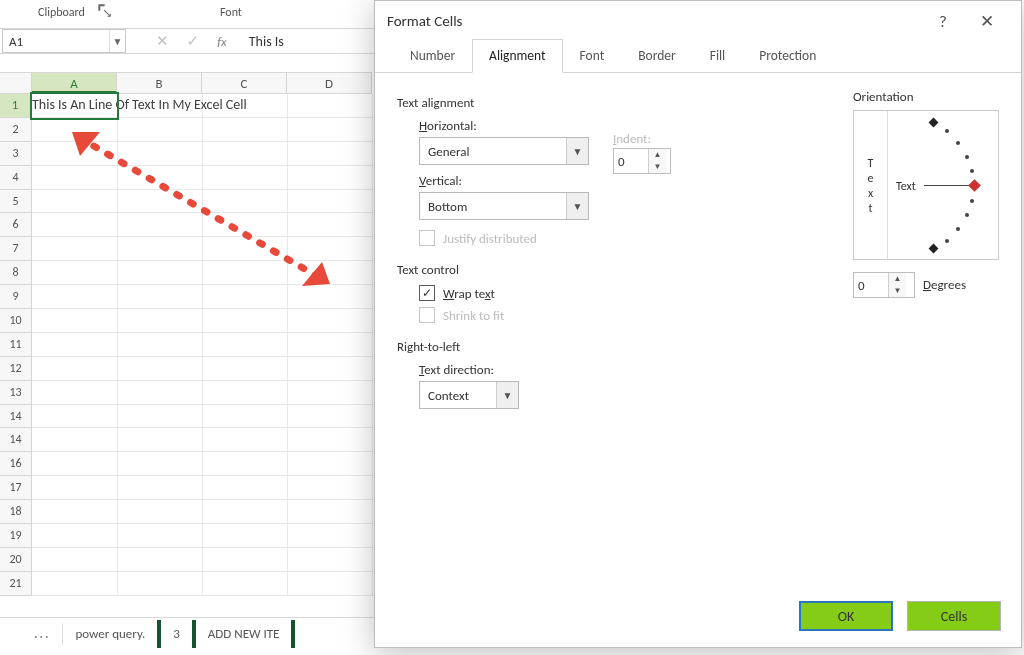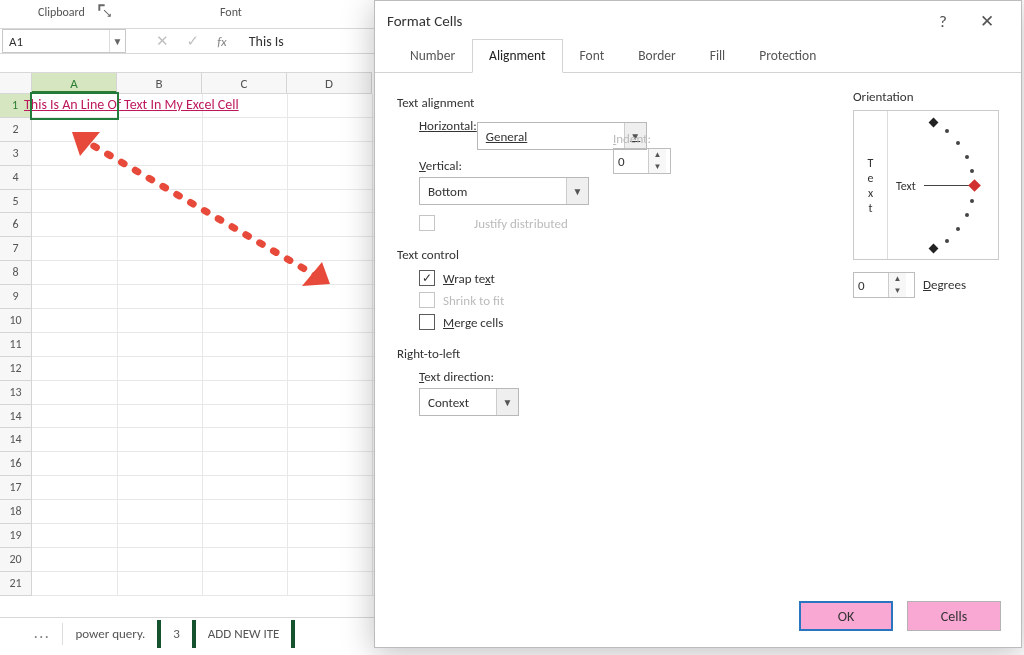--- a/index.html
+++ b/index.html
@@ -32,21 +32,21 @@
   .row { display:flex; height:23.9px; }
   .rowh { width:32px; text-align:center; font-size:12px; color:#555; background:#f7f7f7; border-right:1px solid #d5d5d5; border-bottom:1px solid #d5d5d5; line-height:23px; }
   .rowh.active { background:#d6e6c0; border-right:2px solid #2c7d32; color:#2c7d32; }
   .cellblock { flex:1; position:relative; border-bottom:1px solid #e8e8e8; }
   .cellblock:after { content:""; position:absolute; top:0; bottom:0; left:85px; width:1px; background:#e8e8e8; }
   .cellblock span.l2 { position:absolute; top:0; bottom:0; left:170px; width:1px; background:#e8e8e8; }
   .cellblock span.l3 { position:absolute; top:0; bottom:0; left:255px; width:1px; background:#e8e8e8; }
   .cellblock span.l4 { position:absolute; top:0; bottom:0; left:340px; width:1px; background:#e8e8e8; }
 
   .a1-cell { position:absolute; left:32px; top:94px; width:85px; height:24px; outline:2px solid #237b3b; z-index:4; }
-  .a1-text { position:absolute; left:24px; top:96px; font-size:14px; color:#be185d; white-space:nowrap; z-index:3;text-decoration:underline; }
+  .a1-text { position:absolute; left:32px; top:96px; font-size:14px; color:#404040; white-space:nowrap; z-index:3; }
 
   
   .arrow-svg { position:absolute; left:70px; top:128px; z-index:5; pointer-events:none; }
 
   
   .sheettabs { position:absolute; left:0; bottom:6px; height:32px; width:374px; display:flex; align-items:center; border-top:1px solid #d8d8d8; font-size:13px; color:#555; }
   .nav-dots { padding:0 12px 0 34px; color:#888; font-weight:bold; letter-spacing:2px; }
   .tab { padding:0 12px; height:28px; display:flex; align-items:center; border-right:4px solid #14532d; }
   .sep { width:1px; height:22px; background:#ddd; }
 
@@ -87,21 +87,21 @@
   .arc-area { flex:1; position:relative; }
   .arc-label { position:absolute; left:8px; top:68px; font-size:12px; color:#333; }
   .tick-line { position:absolute; left:36px; top:74px; width:46px; height:1px; background:#444; }
   .red-handle { position:absolute; left:82px; top:70px; width:9px; height:9px; background:#d03030; transform:rotate(45deg); }
   .dia { position:absolute; width:7px; height:7px; background:#222; transform:rotate(45deg); }
   .dot { position:absolute; width:4px; height:4px; background:#444; border-radius:50%; }
   .deg-row { display:flex; align-items:center; margin-top:10px; gap:8px; }
 
   
   .dlg-buttons { position:absolute; right:20px; bottom:16px; display:flex; gap:14px; }
-  .btn { width:94px; height:30px; border:1px solid #b3b3b3; background:#f9a8d4; font-size:14px; color:#333; display:flex; align-items:center; justify-content:center; cursor:default; }
+  .btn { width:94px; height:30px; border:1px solid #b3b3b3; background:#84cc16; font-size:14px; color:#333; display:flex; align-items:center; justify-content:center; cursor:default; }
   .btn.primary { border:2px solid #2a75c0; }
 </style>
 </head>
 <body>
 <div class="container">
 
 <span class="ribbon-frag clip-label">Clipboard</span>
 <svg class="dlgicon" viewBox="0 0 16 16">
       <path d="M1 1h6v1H2v5H1zM7 7l7 7M11 14h3v-3" stroke="#666" fill="none" stroke-width="1.2"></path>
     </svg>
@@ -327,21 +327,21 @@
     <div class="dtab active">Alignment</div>
     <div class="dtab">Font</div>
     <div class="dtab">Border</div>
     <div class="dtab">Fill</div>
     <div class="dtab">Protection</div>
   </div>
 
   <div class="dbody">
     <div class="heading">Text alignment</div>
 
-    <div class="field-row" style="flex-direction:row; align-items:flex-start;text-decoration:underline;">
+    <div class="field-row" style="flex-direction:column; align-items:flex-start;">
       <div><span class="u">H</span>orizontal:</div>
       <div class="select" style="margin-top:4px;">
         <div class="select-text">General</div>
         <div class="select-caret">▼</div>
       </div>
     </div>
 
     <div class="indent-block">
       <div><span class="u" style="color:#bbb;">I</span><span style="color:#bbb;">ndent:</span></div>
       <div class="spinner">
@@ -354,37 +354,33 @@
     </div>
 
     <div class="field-row" style="flex-direction:column; align-items:flex-start; margin-top:8px;">
       <div><span class="u">V</span>ertical:</div>
       <div class="select" style="margin-top:4px;">
         <div class="select-text">Bottom</div>
         <div class="select-caret">▼</div>
       </div>
     </div>
 
-    <div class="chk-row" style="margin-top:10px;gap:31px;">
+    <div class="chk-row" style="margin-top:10px;">
       <div class="chk disabled"></div>
       <span class="disabled-text">Justify distributed</span>
     </div>
 
     <div class="heading" style="margin-top:16px;">Text control</div>
     <div class="chk-row">
       <div class="chk">✓</div>
       <span><span class="u">W</span>rap te<span class="u">x</span>t</span>
     </div>
     <div class="chk-row">
       <div class="chk disabled"></div>
       <span class="disabled-text">Shrink to fit</span>
-    </div>
-    <div class="chk-row">
-      <div class="chk"></div>
-      <span><span class="u">M</span>erge cells</span>
     </div>
 
     <div class="heading" style="margin-top:16px;">Right-to-left</div>
     <div class="field-row" style="flex-direction:column; align-items:flex-start;">
       <div><span class="u">T</span>ext direction:</div>
       <div class="select small-select" style="width:100px; margin-top:4px;">
         <div class="select-text">Context</div>
         <div class="select-caret">▼</div>
       </div>
     </div>

